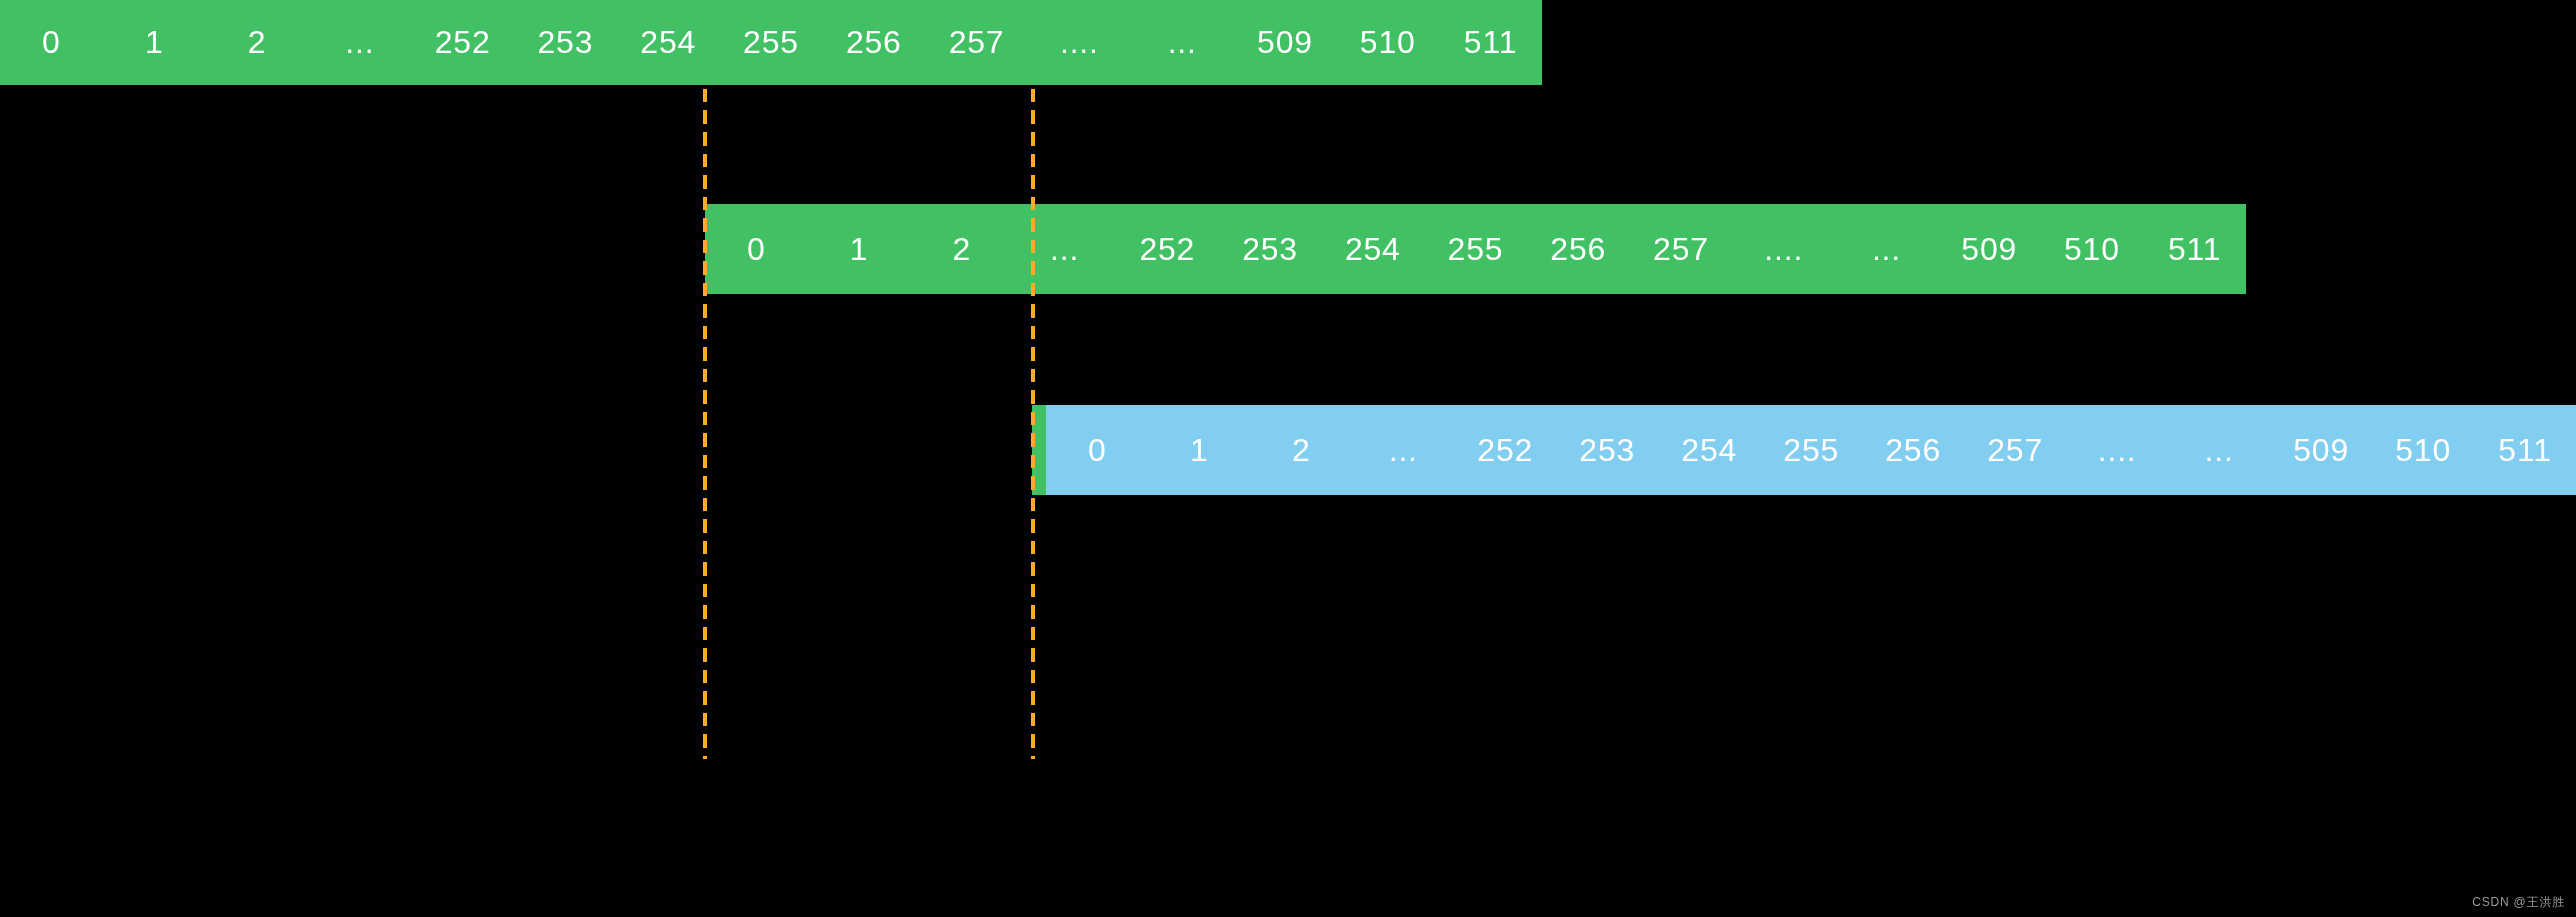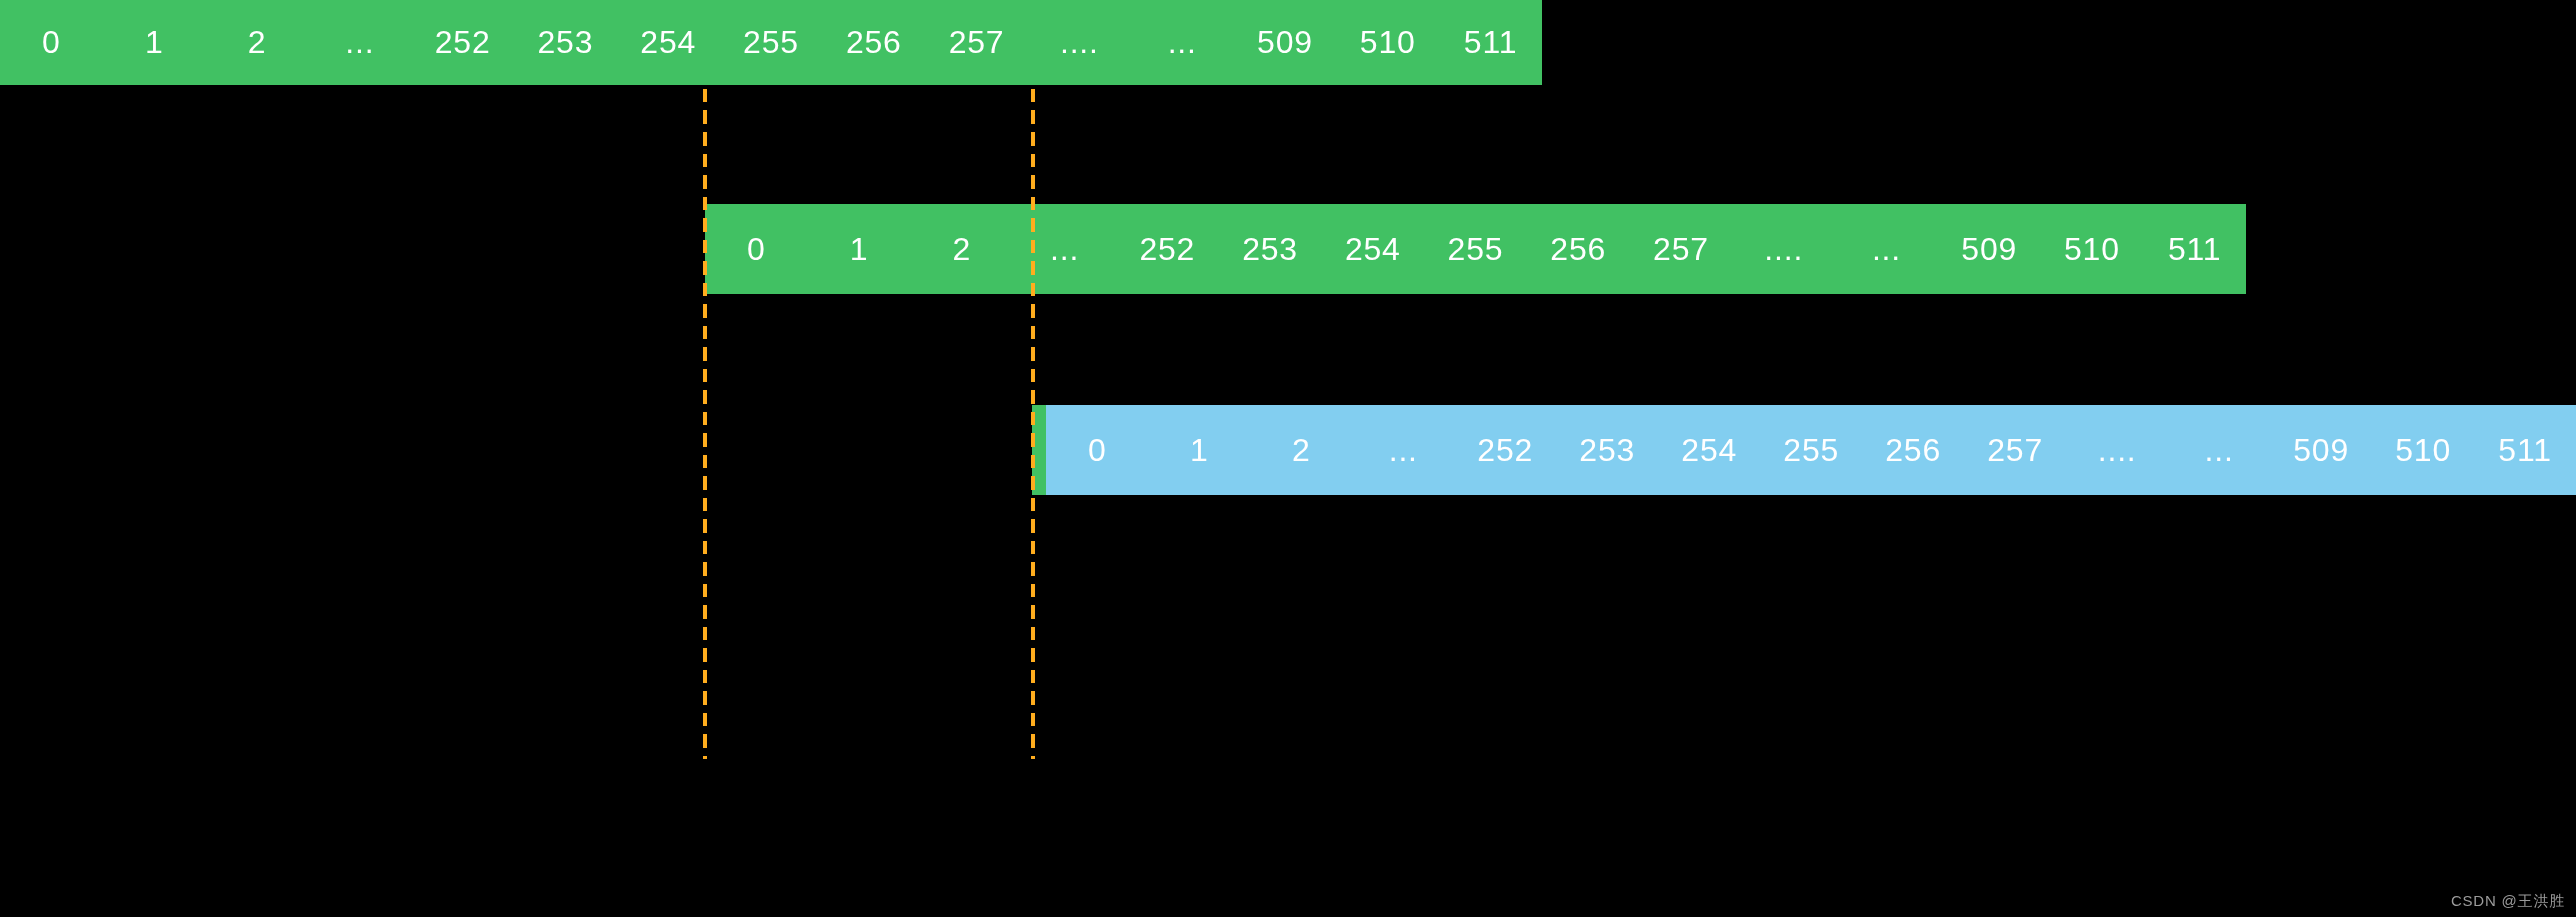--- a/index.html
+++ b/index.html
@@ -40,21 +40,21 @@
     background: repeating-linear-gradient(to bottom, var(--dash) 0 13.5px, transparent 13.5px 21.5px);
     z-index: 2;
   }
   .dash-1 { left: 703px; }
   .dash-2 { left: 1031px; }
   .watermark {
     position: absolute;
     right: 11px;
     bottom: 7.2px;
     color: var(--watermark, #9b9b9b);
-    font-size: 15px;
+    font-size: 12px;
     letter-spacing: 0.8px;
   }
 </style>
 </head>
 <body>
 
 <div class="canvas">
 
   <div class="bar bar-top">
     <div class="cells">

